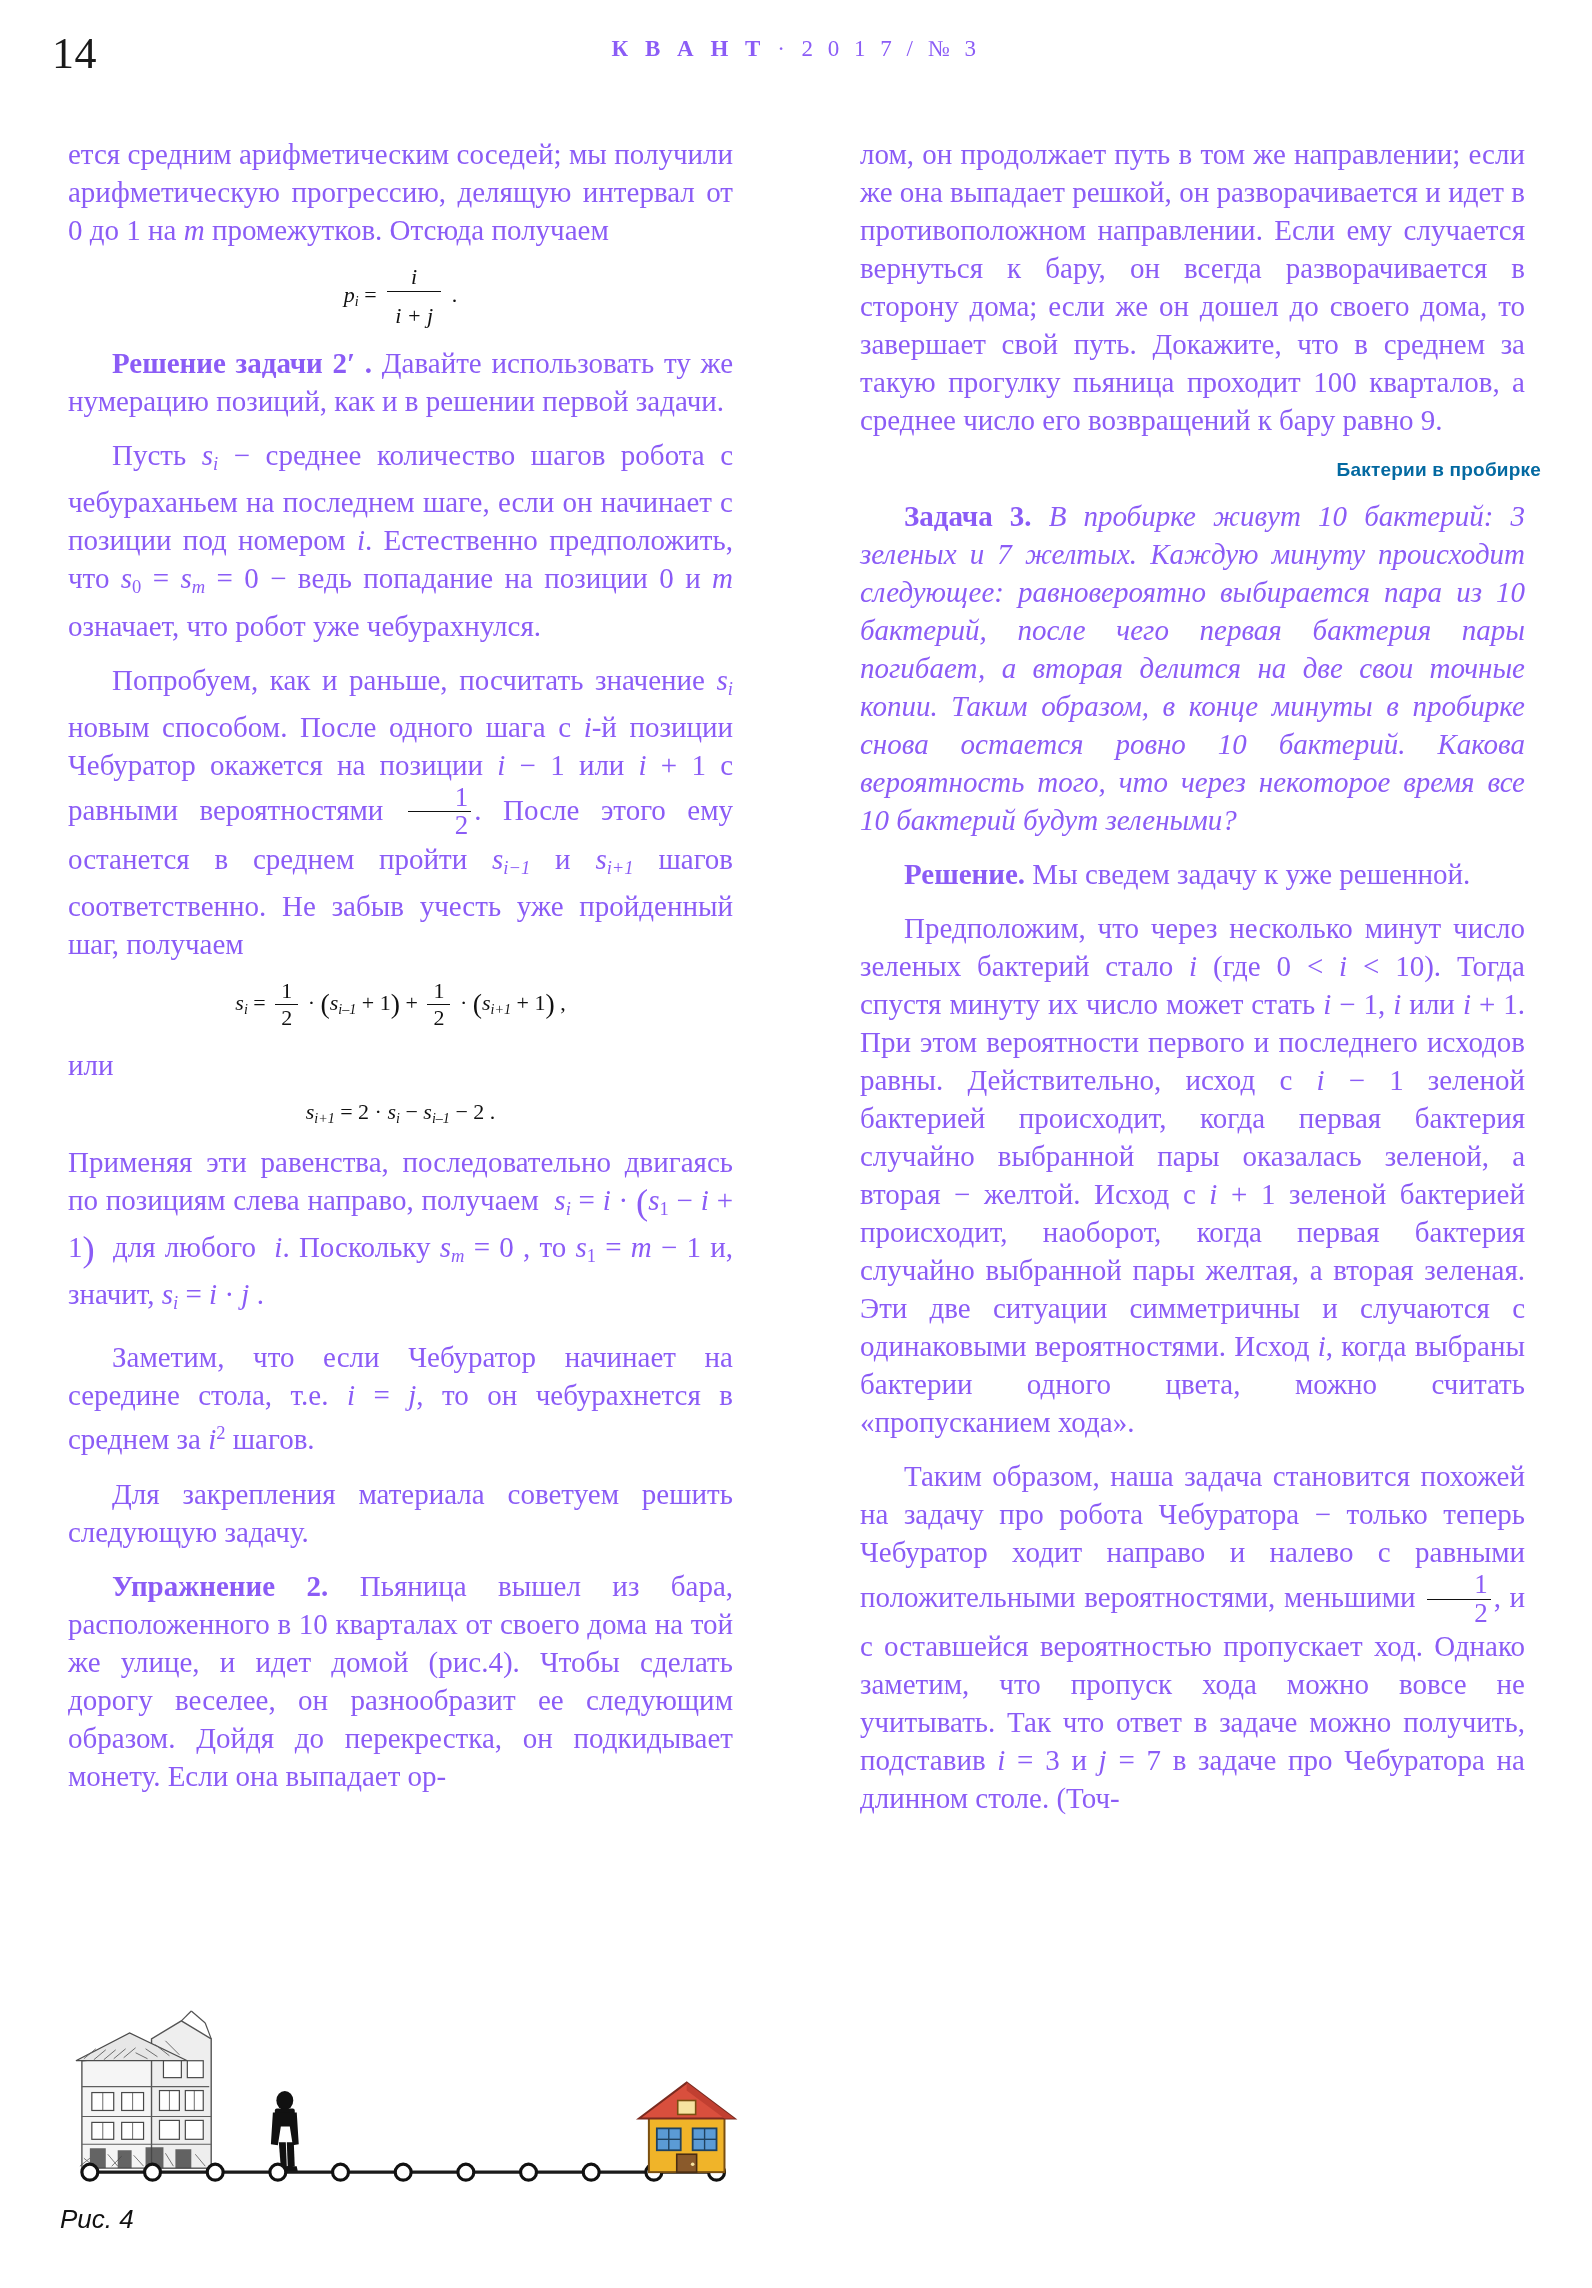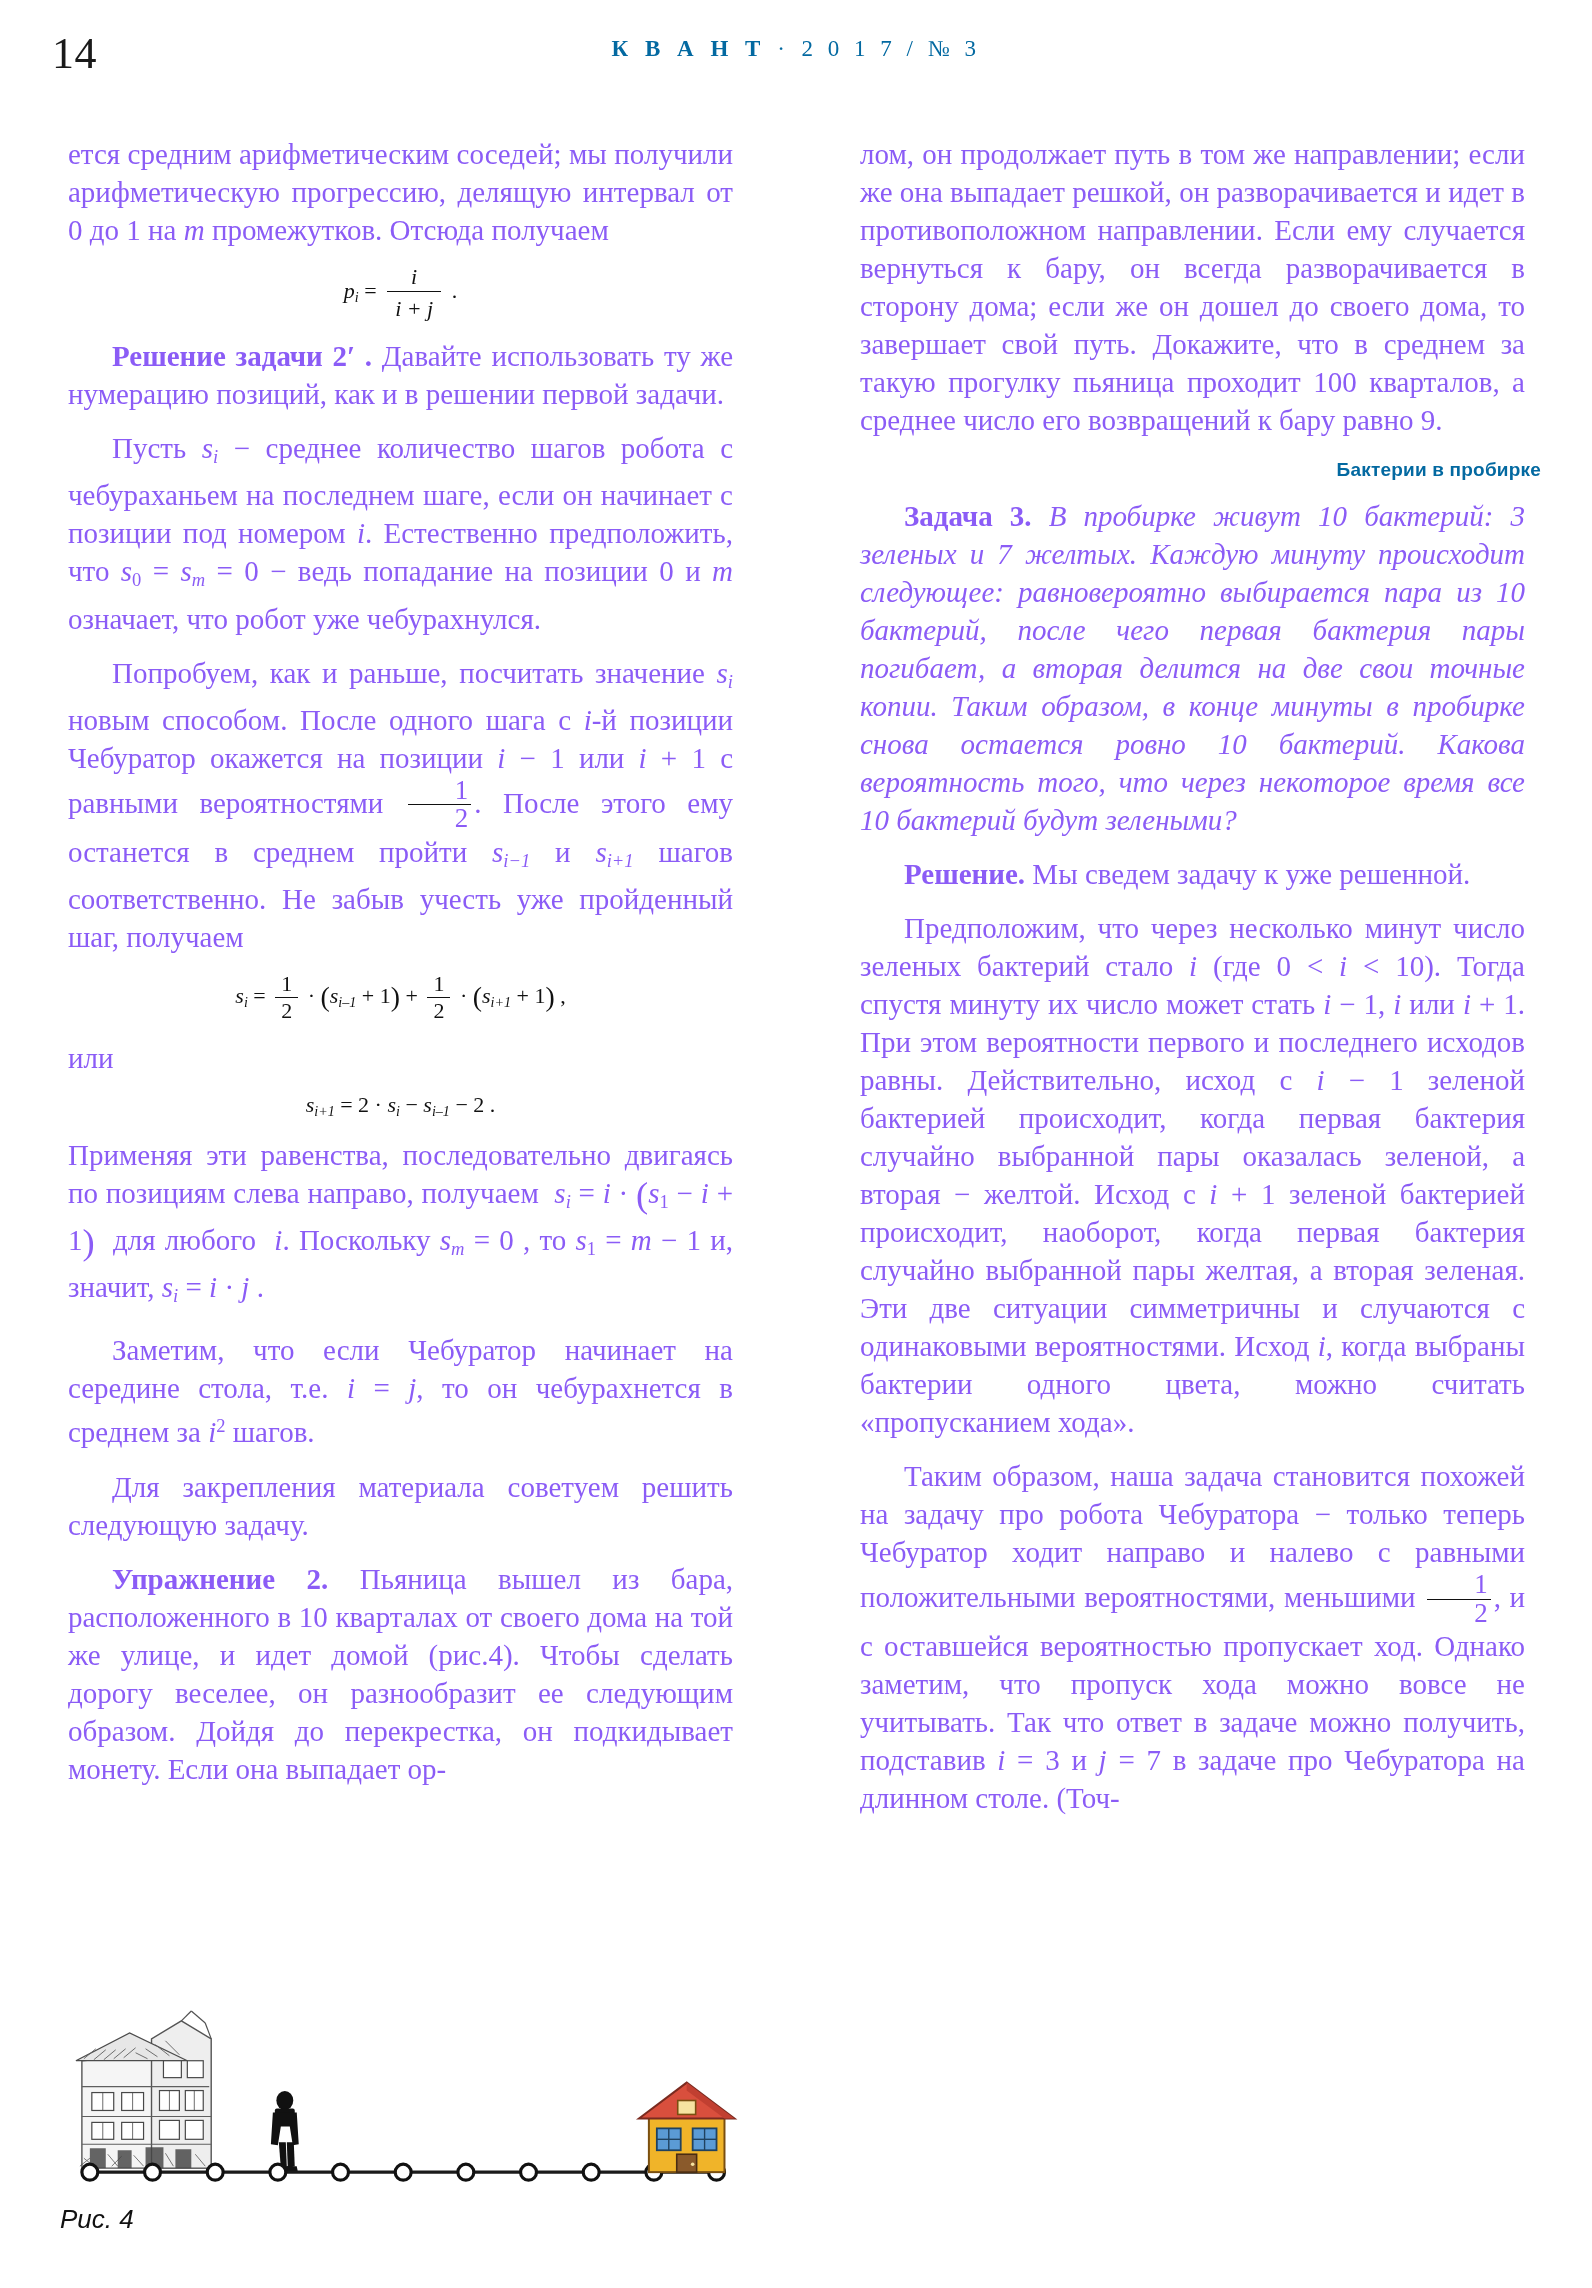--- a/index.html
+++ b/index.html
@@ -33,21 +33,21 @@
   }
   .running-head {
     position: absolute;
     left: 0;
     right: 0;
     top: 8px;
     text-align: center;
     font-family: "Liberation Serif", serif;
     font-size: 23px;
     letter-spacing: 5.5px;
-    color: #0369a1;
+    color: #8b5cf6;
   }
   .running-head .rh-title { font-weight: bold; }
   .running-head .rh-sep { font-weight: normal; }
   .running-head .rh-issue { font-weight: normal; letter-spacing: 4.5px; }
 
   
   .columns {
     position: absolute;
     top: 119px;
     left: 52px;
@@ -117,21 +117,21 @@
     font-family: "Liberation Serif", serif;
   }
   .fracB {
     display: inline-block;
     vertical-align: middle;
     text-align: center;
     line-height: 1.12;
     margin: 0 5px;
   }
   .fracB .n { display: block; padding: 0 8px 1px 8px; font-style: italic;}
-  .fracB .d { display: block; border-top: 1.7px solid #111; padding: 5px 8px 0 8px; font-style: italic;}
+  .fracB .d { display: block; border-top: 1.7px solid #111; padding: 12px 8px 0 8px; font-style: italic;}
   .fracS {
     display: inline-block;
     vertical-align: middle;
     text-align: center;
     line-height: 1.1;
     margin: 0 4px;
   }
   .fracS .n { display: block; padding: 0 6px 1px 6px; }
   .fracS .d { display: block; border-top: 1.7px solid #111; padding: 1px 6px 0 6px; }
 

